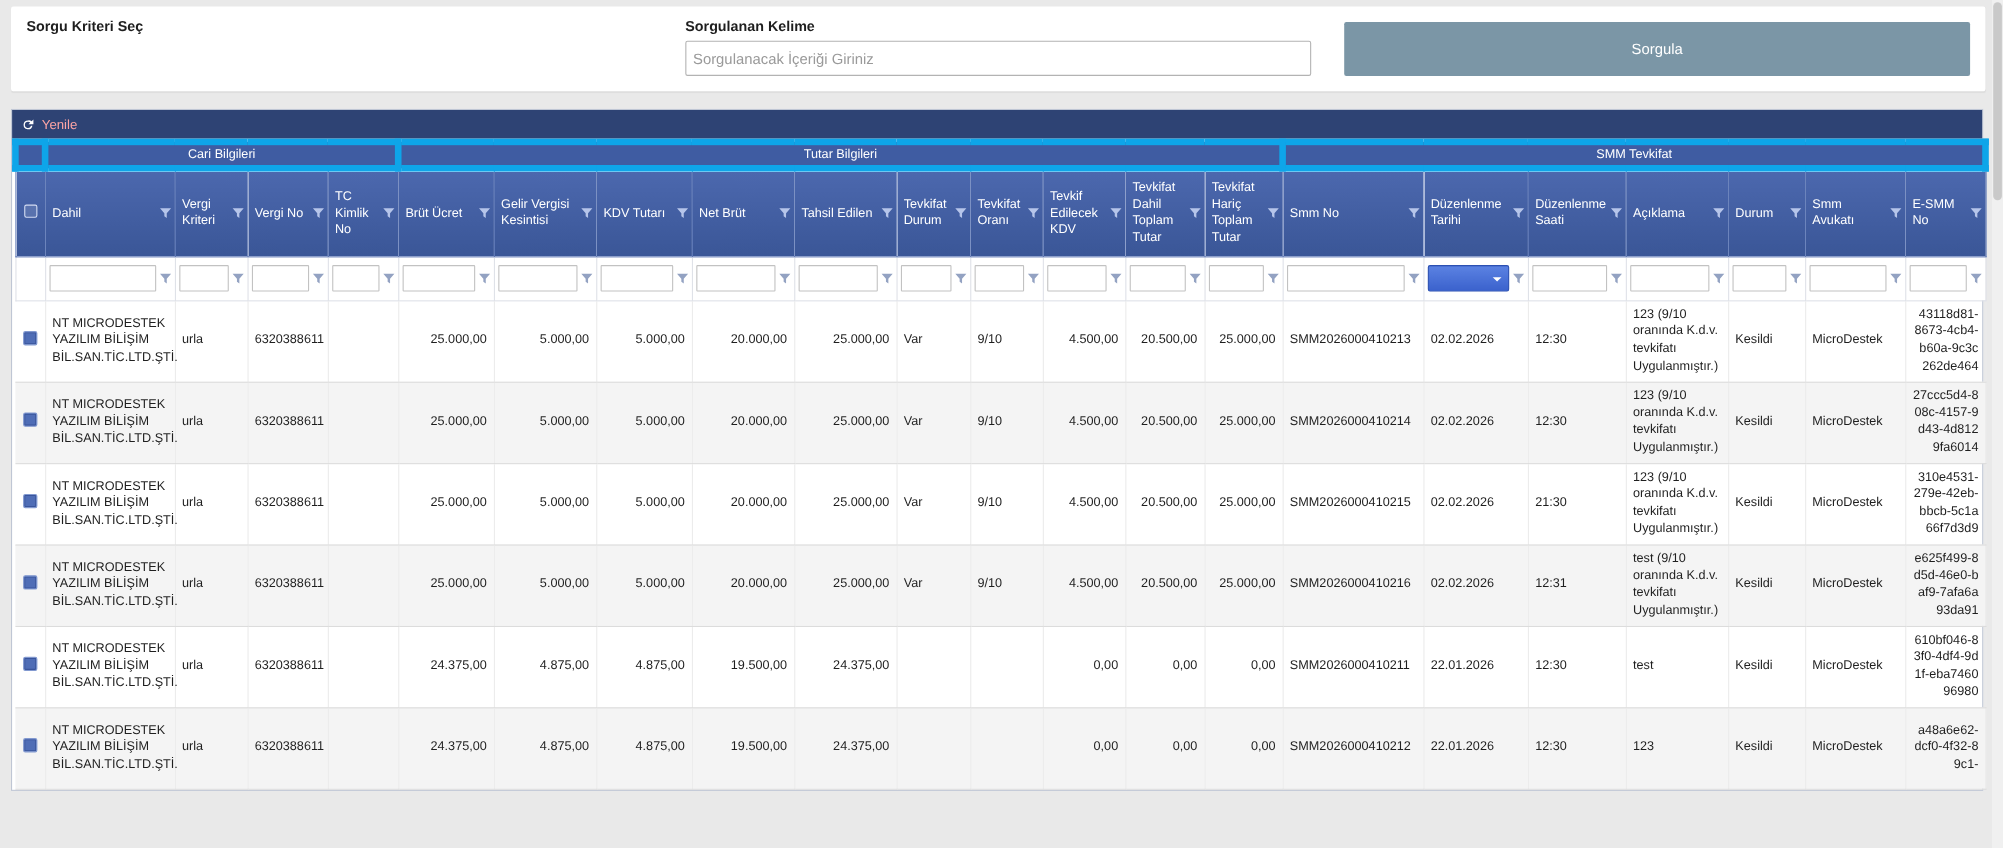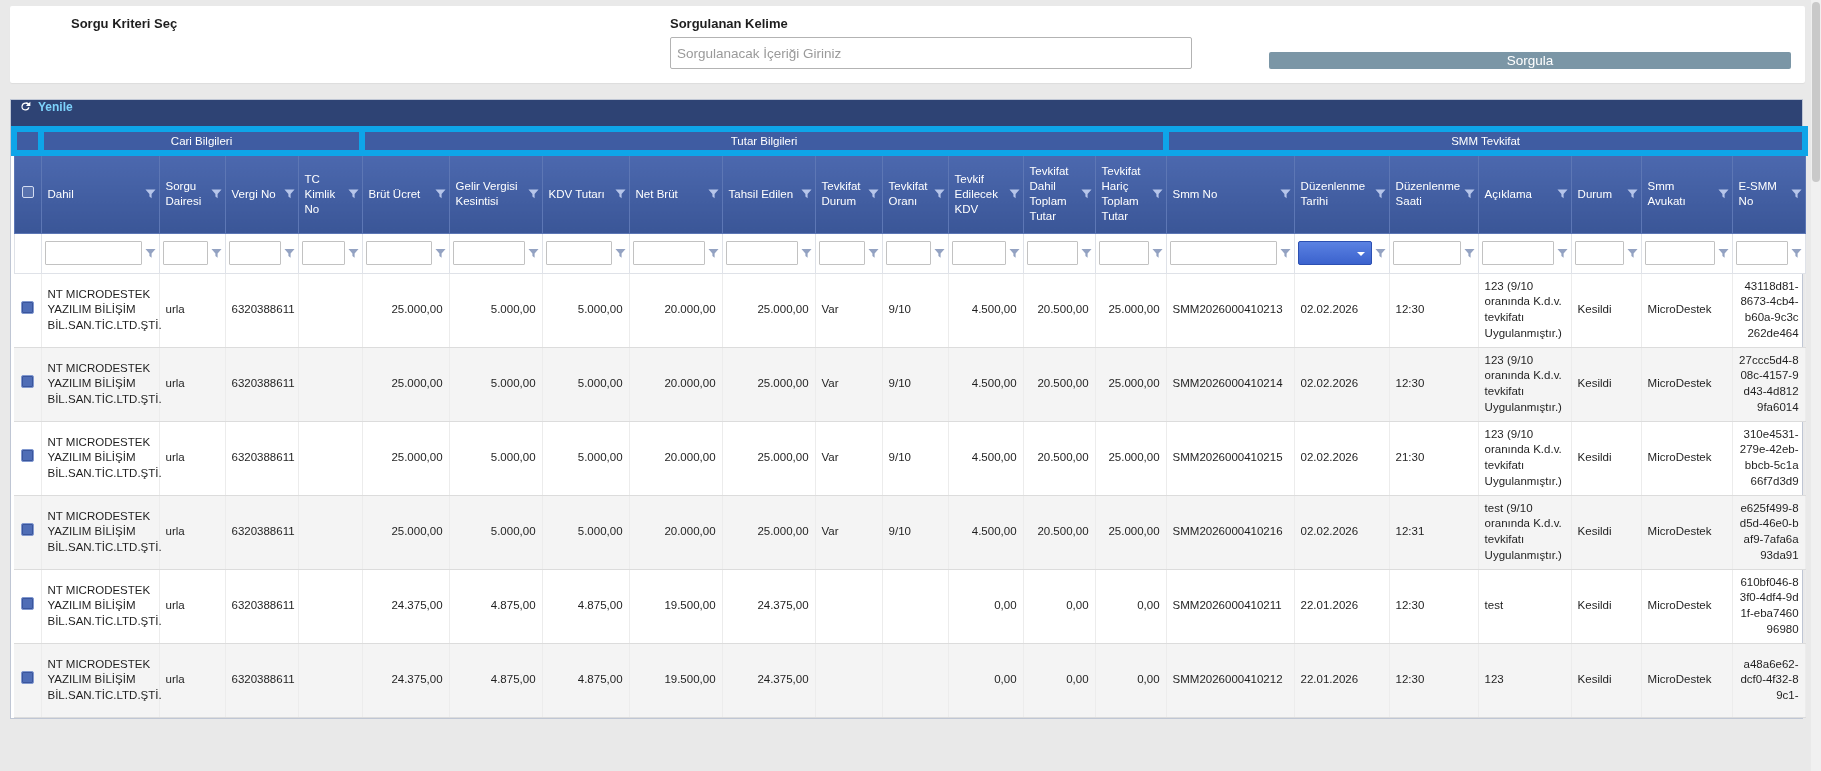--- a/index.html
+++ b/index.html
@@ -8,28 +8,28 @@
   }
   *{box-sizing:border-box;margin:0;padding:0;}
   html,body{width:1821px;height:771px;overflow:hidden;}
   body{background:#e9e9e9;font-family:"Liberation Sans",sans-serif;color:#222;}
   .page{padding:6px 0 0 10px;}
   .card{background:#fff;width:1795px;border-radius:2px;box-shadow:0 1px 1px rgba(0,0,0,.05);}
   .topbar{display:flex;justify-content:space-between;align-items:center;padding:8px 14px;height:52px;margin-bottom:7px;}
   .page-title{color:var(--titleBlue);font-size:19px;font-weight:bold;}
   .export-btn{background:var(--accent);border:1px solid #2aa7bc;color:#fff;font-size:13px;padding:9px 13px;border-radius:3px;font-family:inherit;cursor:pointer;}
   .querybar{display:flex;gap:30px;padding:10px 14px 14px;}
-  .qcol{flex:1;display:flex;flex-direction:column;margin-left:47px;}
+  .qcol{flex:1;display:flex;flex-direction:column;}
   .qcol-btn{justify-content:flex-end;}
   .qlabel{font-size:13px;font-weight:bold;margin-bottom:6px;color:#1e1e1e;}
   .qselect,.qinput{height:32px;border:1px solid #b3b3b3;border-radius:2px;font-size:13.5px;padding:0 6px;font-family:inherit;color:#333;background:#fff;width:100%;}
   .qinput::placeholder{color:#9a9a9a;}
-  .sorgula-btn{height:17px;background:var(--submitBtn);border:none;color:#fff;font-size:13.5px;border-radius:2px;cursor:pointer;font-family:inherit;width:100%;}
+  .sorgula-btn{height:49px;background:var(--submitBtn);border:none;color:#fff;font-size:13.5px;border-radius:2px;cursor:pointer;font-family:inherit;width:100%;}
   .gridwrap{margin-top:16px;width:1793px;background:#fff;border:1px solid #bfc6d4;}
-  .grid-toolbar{height:26px;background:var(--toolbarNavy);color:#7dd3fc;display:flex;align-items:flex-start;gap:6px;padding:0 8px;font-size:12px;font-weight:bold;}
+  .grid-toolbar{height:26px;background:var(--toolbarNavy);color:#fca5a5;display:flex;align-items:center;gap:6px;padding:0 8px;font-size:12px;}
   .refresh-icon{display:inline-flex;line-height:0;cursor:pointer;}
   #grid{table-layout:fixed;border-collapse:collapse;width:1791px;font-size:11.5px;}
   #grid thead th{color:#fff;font-weight:normal;}
   .group-row th{background:var(--hdrBlue);border:6px solid #0ea5e9;text-align:center;font-weight:bold;height:24px;font-size:11.5px;}
   .head-row th{background:linear-gradient(#4c68ae,#3a5697);border:1px solid #5d77b5;height:80px;position:relative;text-align:left;vertical-align:middle;padding:4px 18px 4px 6px;font-size:11.5px;line-height:1.3;cursor:pointer;}
   .head-row th.check-col{padding:4px;text-align:center;}
   .th-funnel{position:absolute;right:3px;top:50%;transform:translateY(-50%);color:#b6c5ea;line-height:0;}
   .all-check{display:inline-block;width:12px;height:12px;border:1px solid #d3dcf2;border-radius:2px;background:rgba(255,255,255,.12);}
   .filter-row th{background:#fff;border:1px solid #dfe2e8;height:40px;padding:4px 3px;}
   .f-box{display:flex;align-items:center;gap:3px;}
@@ -105,21 +105,21 @@
             <th colspan="1"></th>
             <th colspan="4">Cari Bilgileri</th>
             <th colspan="10">Tutar Bilgileri</th>
             <th colspan="7">SMM Tevkifat</th>
           </tr>
           <tr class="head-row">
             <th class="check-col"><span class="all-check"></span></th>
             <th><span class="th-label">Dahil</span><span class="th-funnel"><svg viewBox="0 0 12 12" width="11" height="11" aria-hidden="true">
                   <path fill="currentColor" d="M0.5 1h11L7.2 5.9v4.6L4.8 8.8V5.9z"></path>
                 </svg></span></th>
-            <th><span class="th-label">Sorgu Dairesi</span><span class="th-funnel"><svg viewBox="0 0 12 12" width="11" height="11" aria-hidden="true">
+            <th><span class="th-label">Vergi Kriteri</span><span class="th-funnel"><svg viewBox="0 0 12 12" width="11" height="11" aria-hidden="true">
                   <path fill="currentColor" d="M0.5 1h11L7.2 5.9v4.6L4.8 8.8V5.9z"></path>
                 </svg></span></th>
             <th><span class="th-label">Vergi No</span><span class="th-funnel"><svg viewBox="0 0 12 12" width="11" height="11" aria-hidden="true">
                   <path fill="currentColor" d="M0.5 1h11L7.2 5.9v4.6L4.8 8.8V5.9z"></path>
                 </svg></span></th>
             <th><span class="th-label">TC Kimlik No</span><span class="th-funnel"><svg viewBox="0 0 12 12" width="11" height="11" aria-hidden="true">
                   <path fill="currentColor" d="M0.5 1h11L7.2 5.9v4.6L4.8 8.8V5.9z"></path>
                 </svg></span></th>
             <th><span class="th-label">Brüt Ücret</span><span class="th-funnel"><svg viewBox="0 0 12 12" width="11" height="11" aria-hidden="true">
                   <path fill="currentColor" d="M0.5 1h11L7.2 5.9v4.6L4.8 8.8V5.9z"></path>

